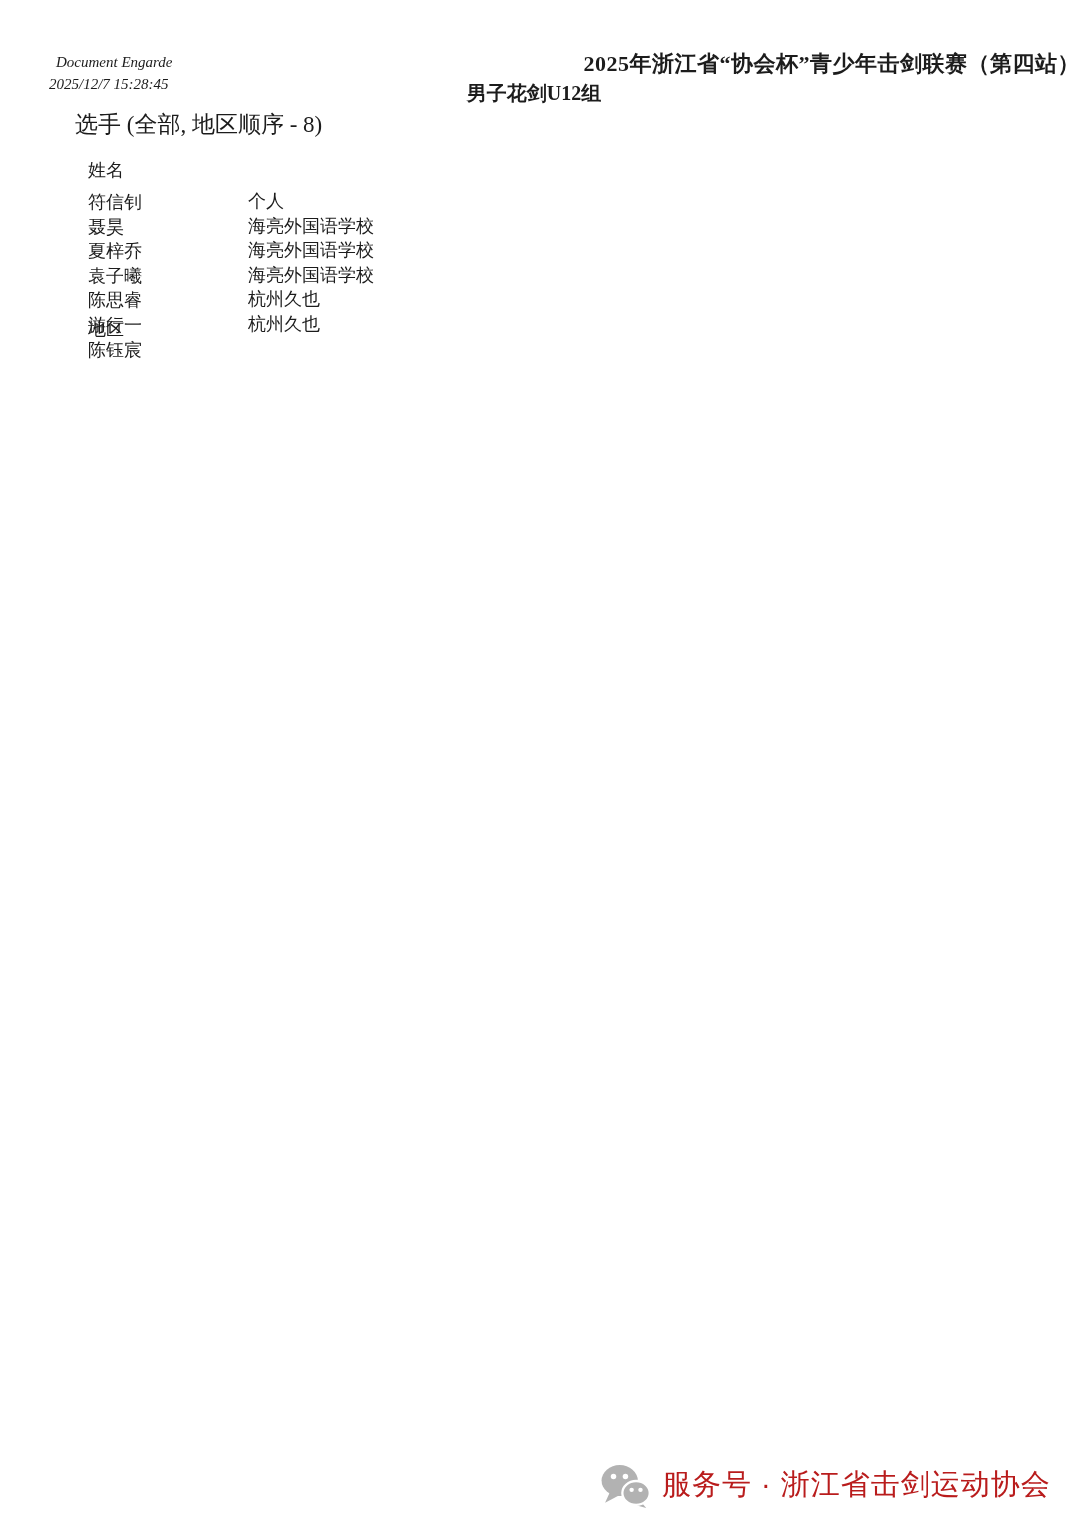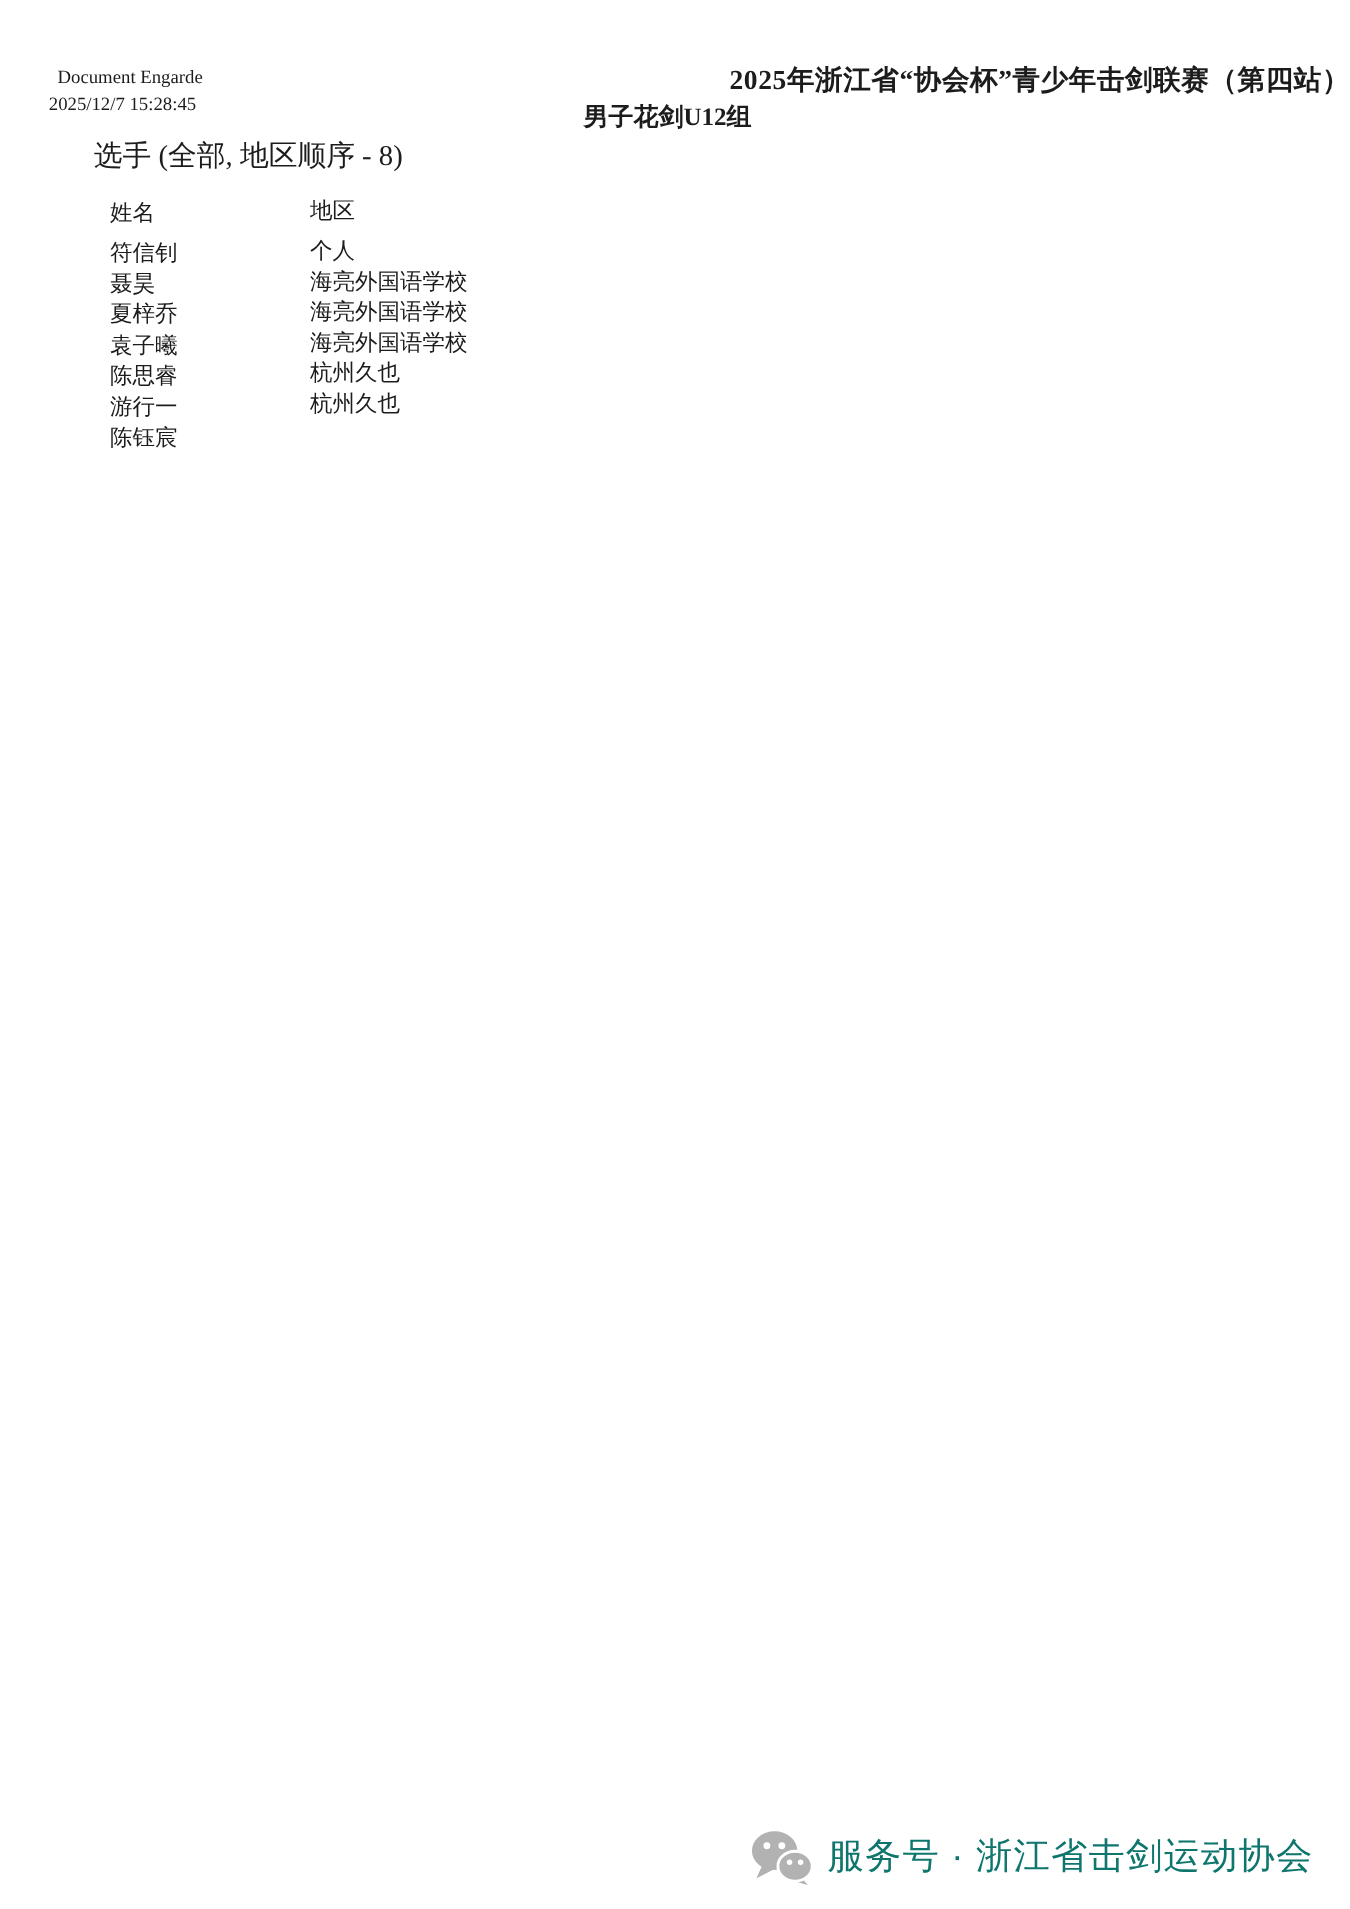--- a/index.html
+++ b/index.html
@@ -9,24 +9,25 @@
     width: 1080px;
     height: 1527px;
     background: #ffffff;
     font-family: "Liberation Serif", "DejaVu Serif", serif;
     color: #1c1c1c;
     overflow: hidden;
   }
   .doc-meta {
     position: absolute;
     top: 51px;
-    left: 39px;
+    left: 49px;
     font-size: 15px;
     line-height: 22px;
     white-space: nowrap;
+    font-style: italic;
   }
   .doc-meta .app-label { padding-left: 7px; }
   .doc-title {
     position: absolute;
     top: 49px;
     left: 0;
     width: 1080px;
     text-align: right;
     font-size: 22px;
     font-weight: bold;
@@ -52,21 +53,21 @@
     top: 159px;
     left: 88px;
     font-size: 18px;
   }
   .t-row {
     display: flex;
     height: 24.6px;
     line-height: 24.6px;
     white-space: nowrap;
   }
-  .t-row.header { height: 31px; line-height: 22px; }
+  .t-row.header { height: 31px; line-height: 22px; flex-direction: column; }
   .cell-name { width: 160px; flex: 0 0 160px; }
   .cell-region { flex: 1 1 auto; font-family: Liberation Mono, monospace; }
   .watermark {
     position: absolute;
     top: 1462px;
     left: 599px;
     display: flex;
     align-items: center;
     gap: 11px;
     font-family: "Liberation Sans", "DejaVu Sans", sans-serif;
@@ -118,21 +119,21 @@
     </div>
     <div class="t-row">
       <div class="cell-name">游行一</div>
       <div class="cell-region">杭州久也</div>
     </div>
     <div class="t-row">
       <div class="cell-name">陈钰宸</div>
     </div>
   </div>
 
-  <div class="watermark" style="color: #0f766e;">
+  <div class="watermark" style="color: #b91c1c;">
     <span>
       <svg width="52" height="46" viewBox="0 0 58 52" xmlns="http://www.w3.org/2000/svg">
         <g fill="#b2b2b2">
           <path d="M12 34 L6.5 46 L22 38 Z"></path>
           <ellipse cx="23" cy="21" rx="20.5" ry="17.5"></ellipse>
           <path d="M47 45 L53 52 L40.5 48.5 Z"></path>
           <ellipse cx="41.5" cy="35" rx="15.5" ry="13.5" stroke="#ffffff" stroke-width="2.6"></ellipse>
         </g>
         <g fill="#ffffff">
           <circle cx="16" cy="16.5" r="3.1"></circle>

